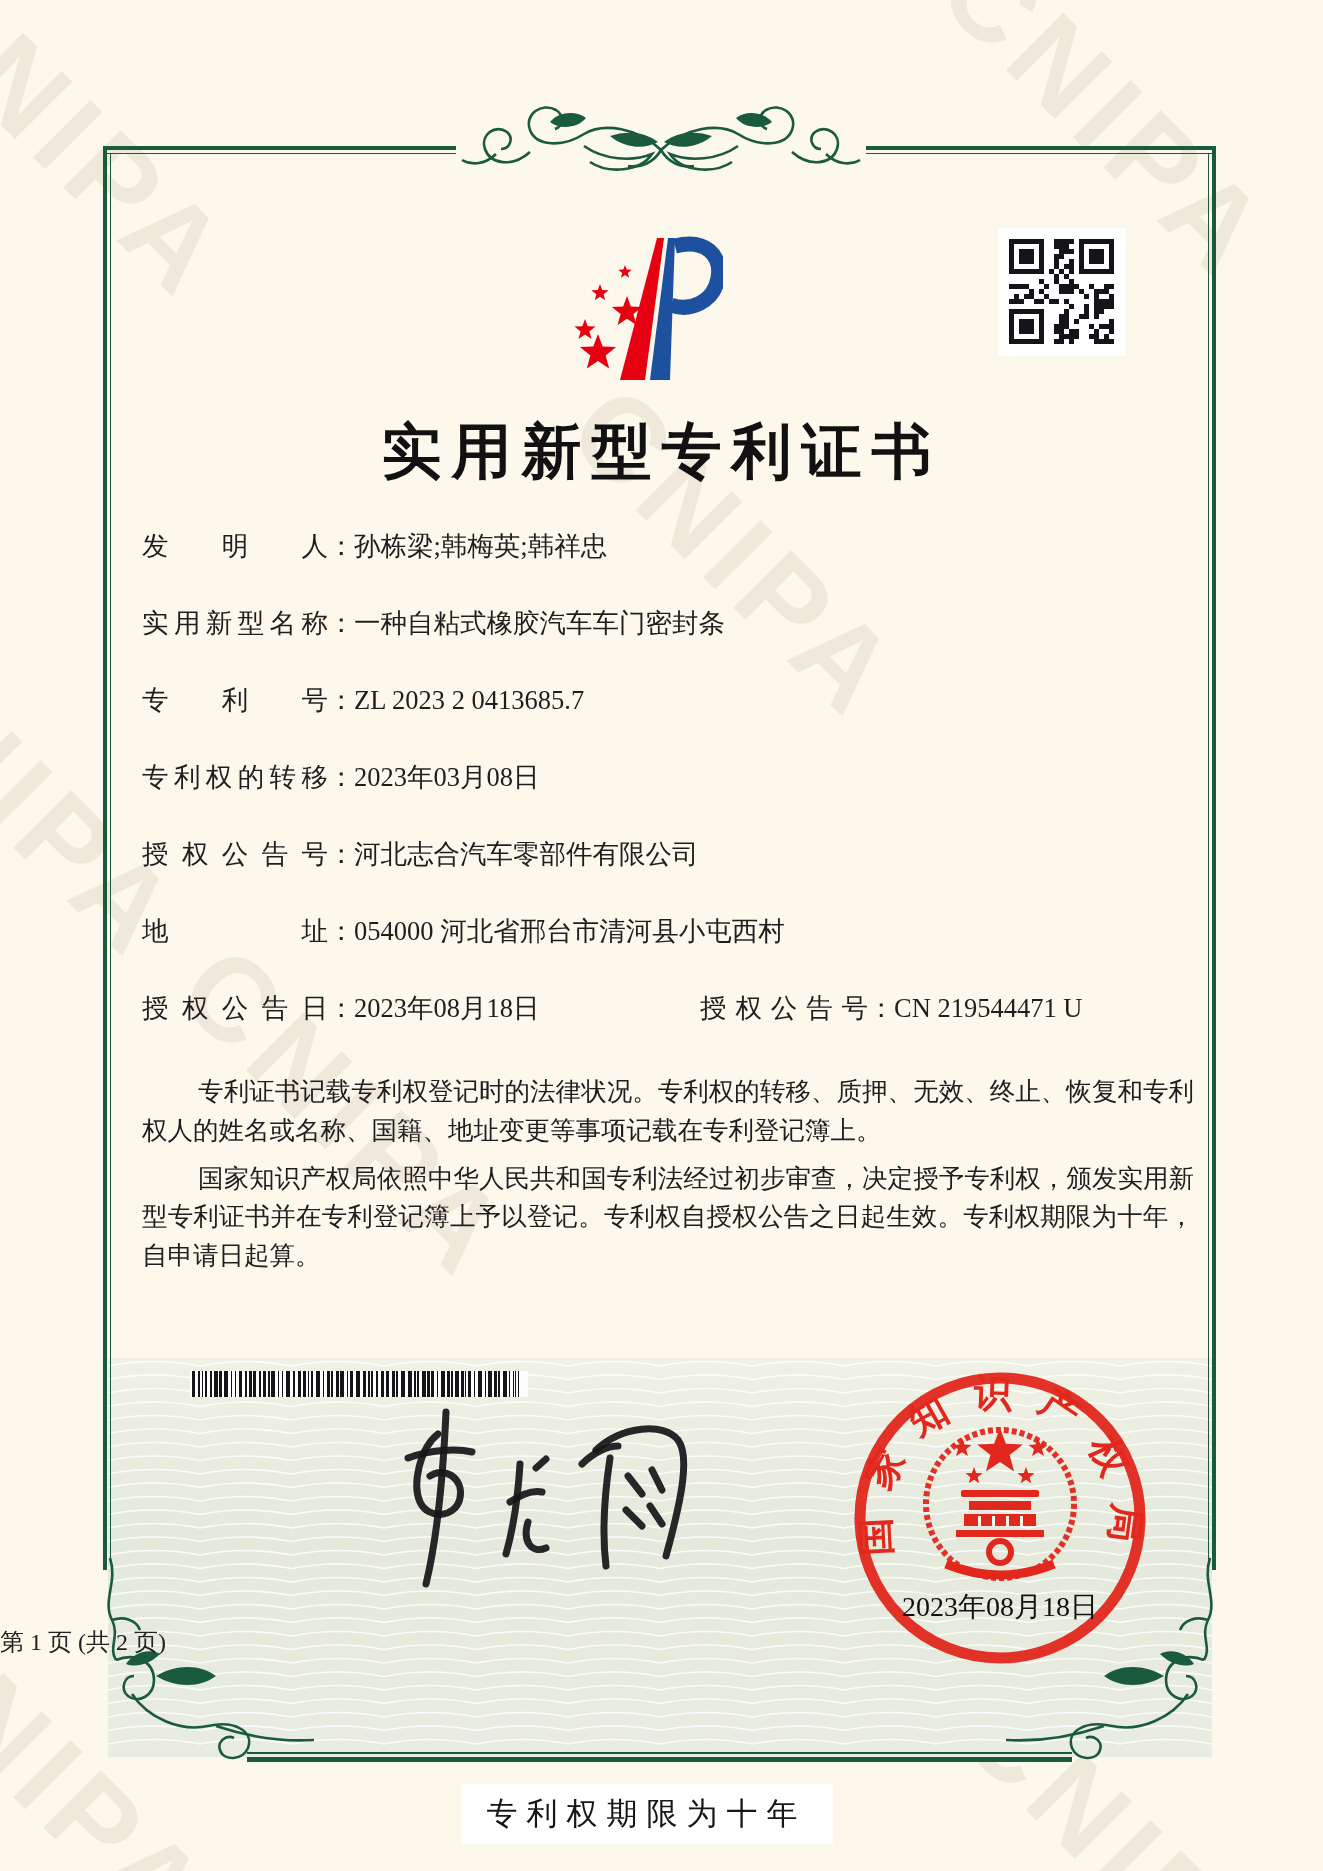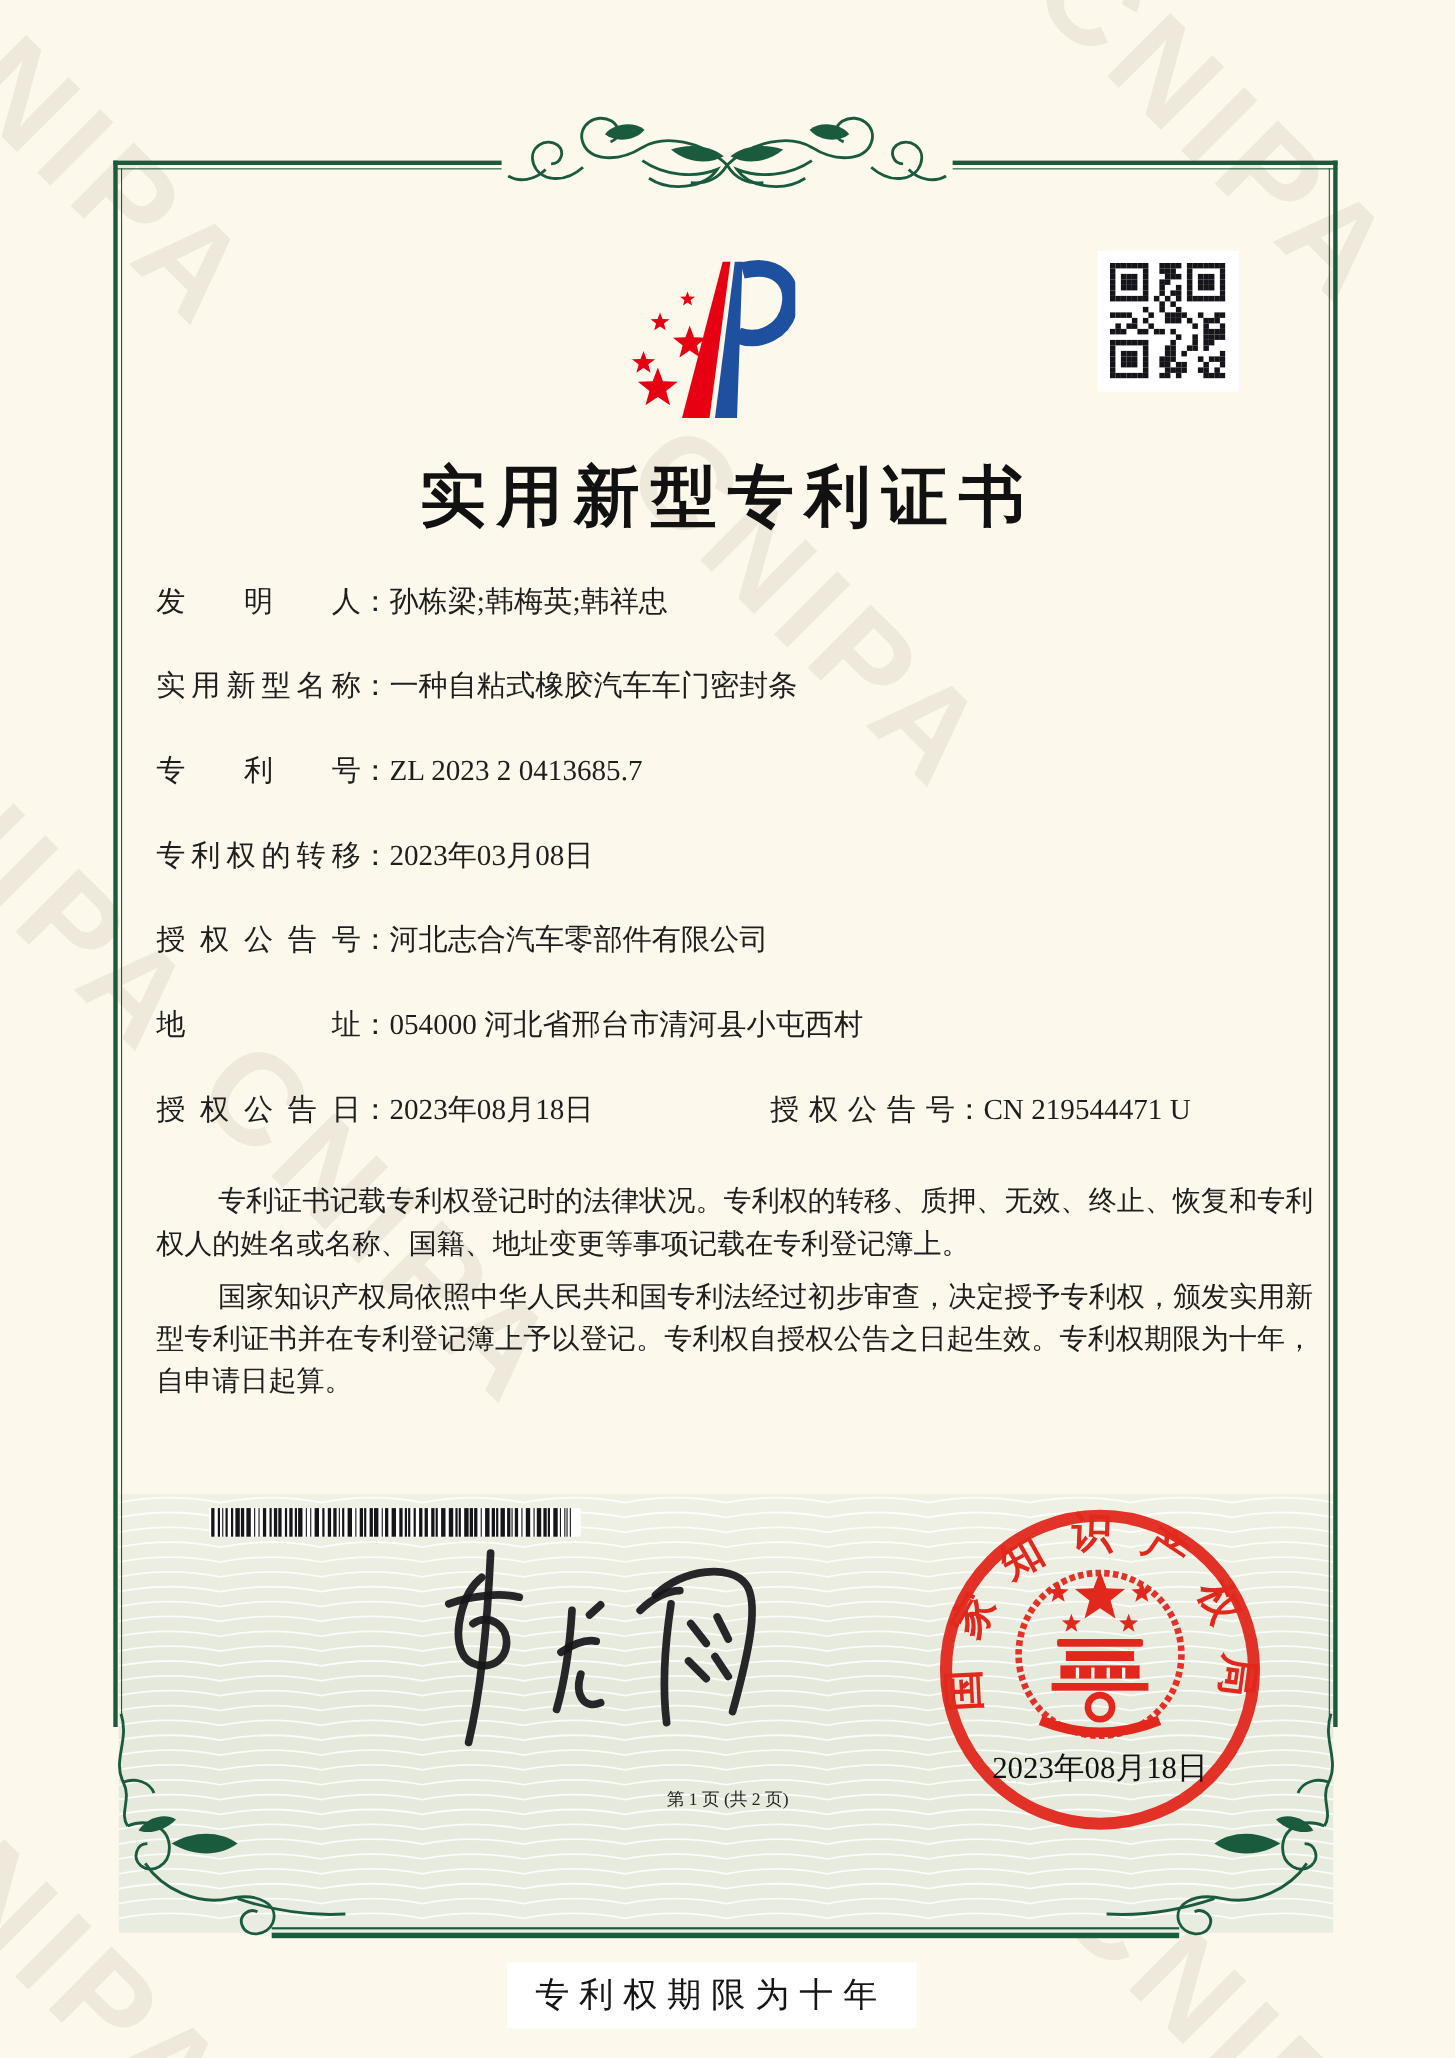--- a/index.html
+++ b/index.html
@@ -45,21 +45,21 @@
   
   #signature{position:absolute;left:360px;top:1406px;}
   #signature path{fill:none;stroke:#17171a;stroke-width:7;stroke-linecap:round;stroke-linejoin:round;opacity:.93;}
   
   #seal{position:absolute;left:846px;top:1364px;}
   .sealred{fill:#e2271c;}
   .sealstroke{fill:none;stroke:#e2271c;}
   #seal-date{font-size:28px;fill:#111;font-family:"Liberation Serif","DejaVu Serif",serif;}
   #seal-ring-text{font-size:38px;fill:#e2271c;letter-spacing:24px;font-weight:600;}
   
-  #page-num{position:absolute;left:0;top:1626px;width:100%;text-align:center;font-size:16px;color:#222;}
+  #page-num{position:absolute;left:0;top:1626px;width:100%;text-align:left;font-size:24px;color:#222;}
   #cont-note{position:absolute;left:50%;top:1784px;transform:translateX(-54%);
              background:#ffffff;padding:9px 26px;font-size:31px;letter-spacing:9px;color:#161616;}
   
   .orn path{stroke:#1a5b3e;fill:none;stroke-width:2.6;}
   .orn .leaf{fill:#1a5b3e;stroke:none;}
   svg{display:block;}
 </style>
 </head>
 <body>
 

